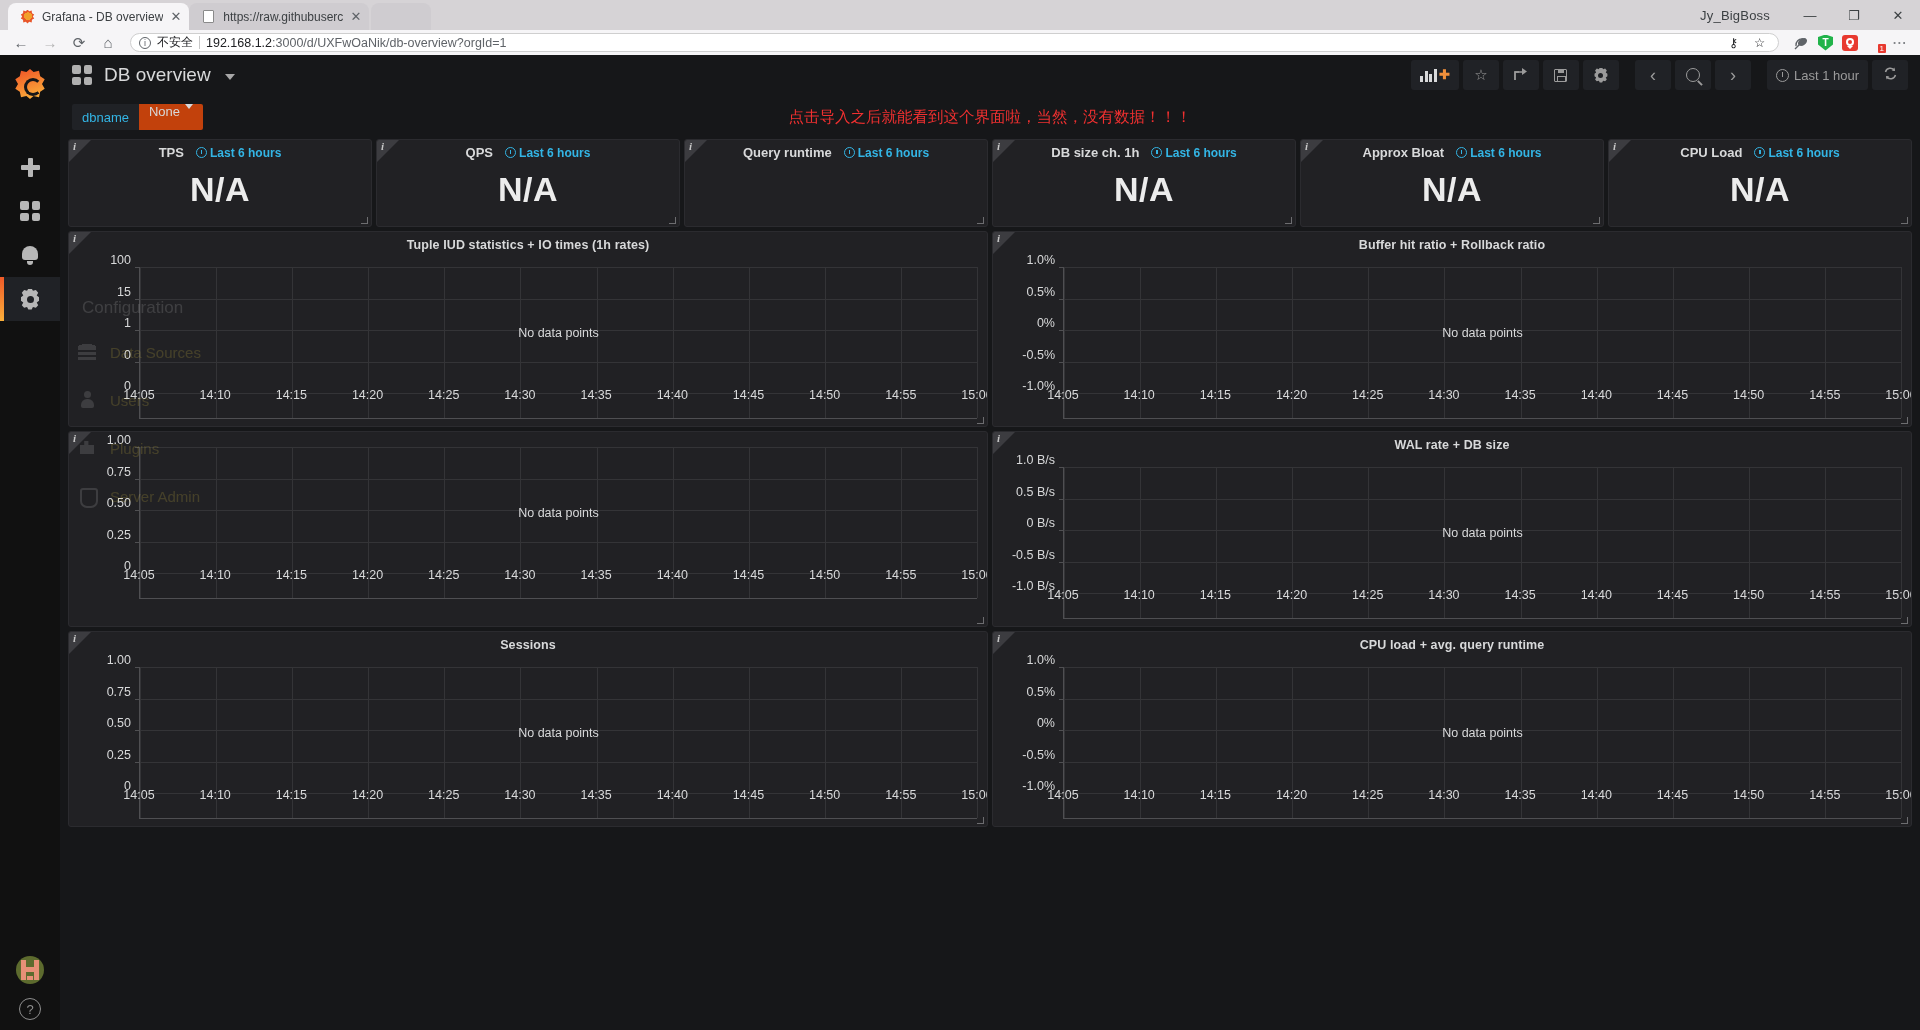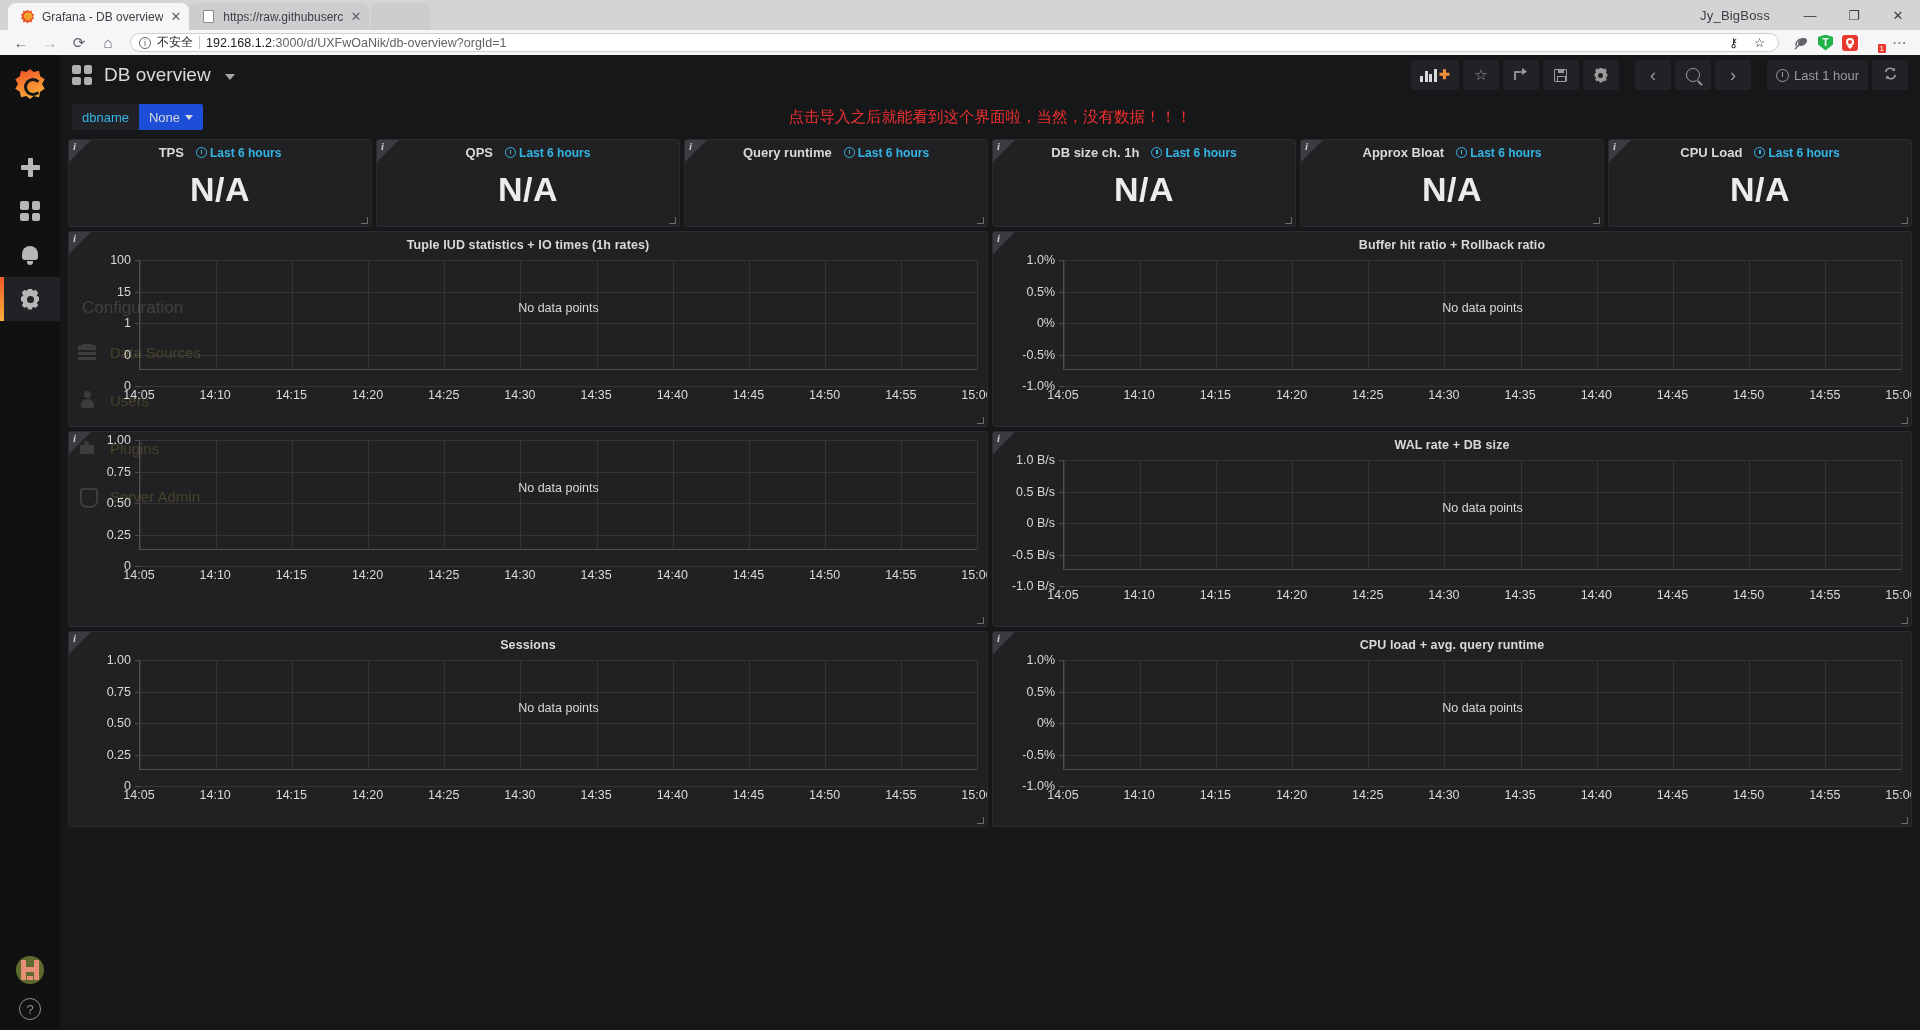--- a/index.html
+++ b/index.html
@@ -175,22 +175,22 @@
   .submenu {
     height: 44px; display: flex; align-items: center; padding: 0 12px;
     background: #161719; flex: 0 0 44px; position: relative;
   }
   .var-wrap { display: flex; height: 26px; align-items: stretch; }
   .var-label {
     background: #202226; color: #33b5e5; font-size: 13px;
     display: flex; align-items: center; padding: 0 10px; border-radius: 2px 0 0 2px;
   }
   .var-value {
-    background: #1d4ed8; color: #d8d9da; font-size: 13px;
-    display: flex; align-items: center; gap: 5px; padding: 0 10px; border-radius: 0 2px 2px 0;
+    background: #c2410c; color: #d8d9da; font-size: 13px;
+    display: flex; gap: 5px; padding: 0 10px; border-radius: 0 2px 2px 0;
   }
   .var-caret { width: 0; height: 0; border-left: 4px solid transparent; border-right: 4px solid transparent; border-top: 5px solid #d8d9da; }
   .annotation-note {
     position: absolute; left: 50%; transform: translateX(-50%);
     color: #f03030; font-size: 15.5px; white-space: nowrap;
     font-family: "DejaVu Sans", sans-serif;
   }
 
   
   .panels { padding: 0 8px; }
@@ -236,21 +236,21 @@
   }
   .plot-area { position: relative; height: 150px; margin: 8px 10px 0 10px; }
   .ylabels {
     position: absolute; left: 0; top: 0; width: 58px; height: 126px;
   }
   .ylab {
     position: absolute; right: 6px; font-size: 12.5px; color: #d8d9da;
     transform: translateY(-50%); white-space: nowrap;
   }
   .grid {
-    position: absolute; left: 60px; right: 0; top: 0; height: 110px;
+    position: absolute; left: 60px; right: 0; top: 7px; height: 152px;
     border-left: 1px solid #4f4f52;
     border-bottom: 1px solid #4f4f52;
   }
   .gline-h { position: absolute; left: 0; right: 0; height: 1px; background: #343437; }
   .gline-v { position: absolute; top: 0; bottom: 0; width: 1px; background: #343437; }
   .ytick { position: absolute; left: -5px; width: 5px; height: 1px; background: #4f4f52; }
   .nodata {
     position: absolute; left: 0; right: 0; top: 44%; text-align: center;
     font-size: 12.5px; color: #d8d9da; transform: translateY(-50%);
   }

